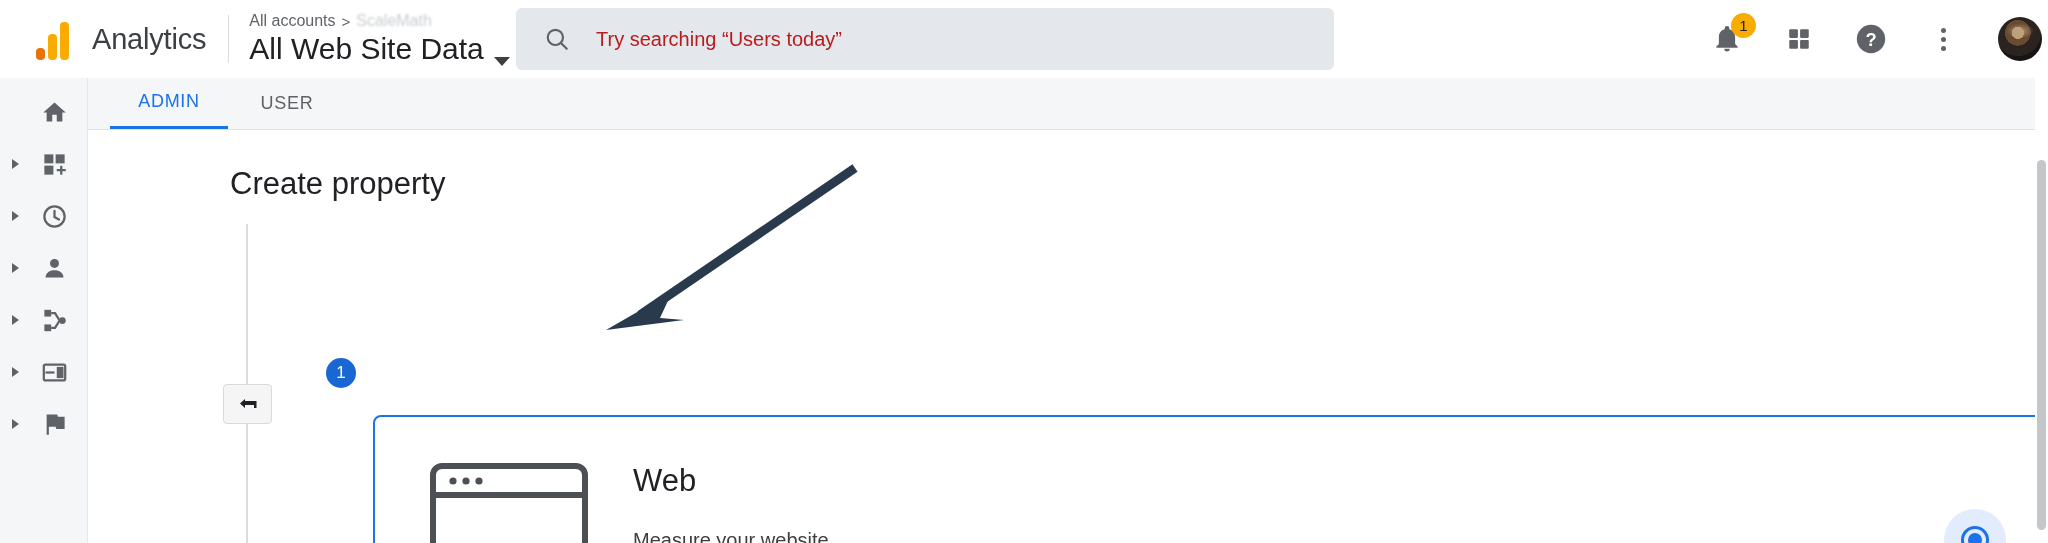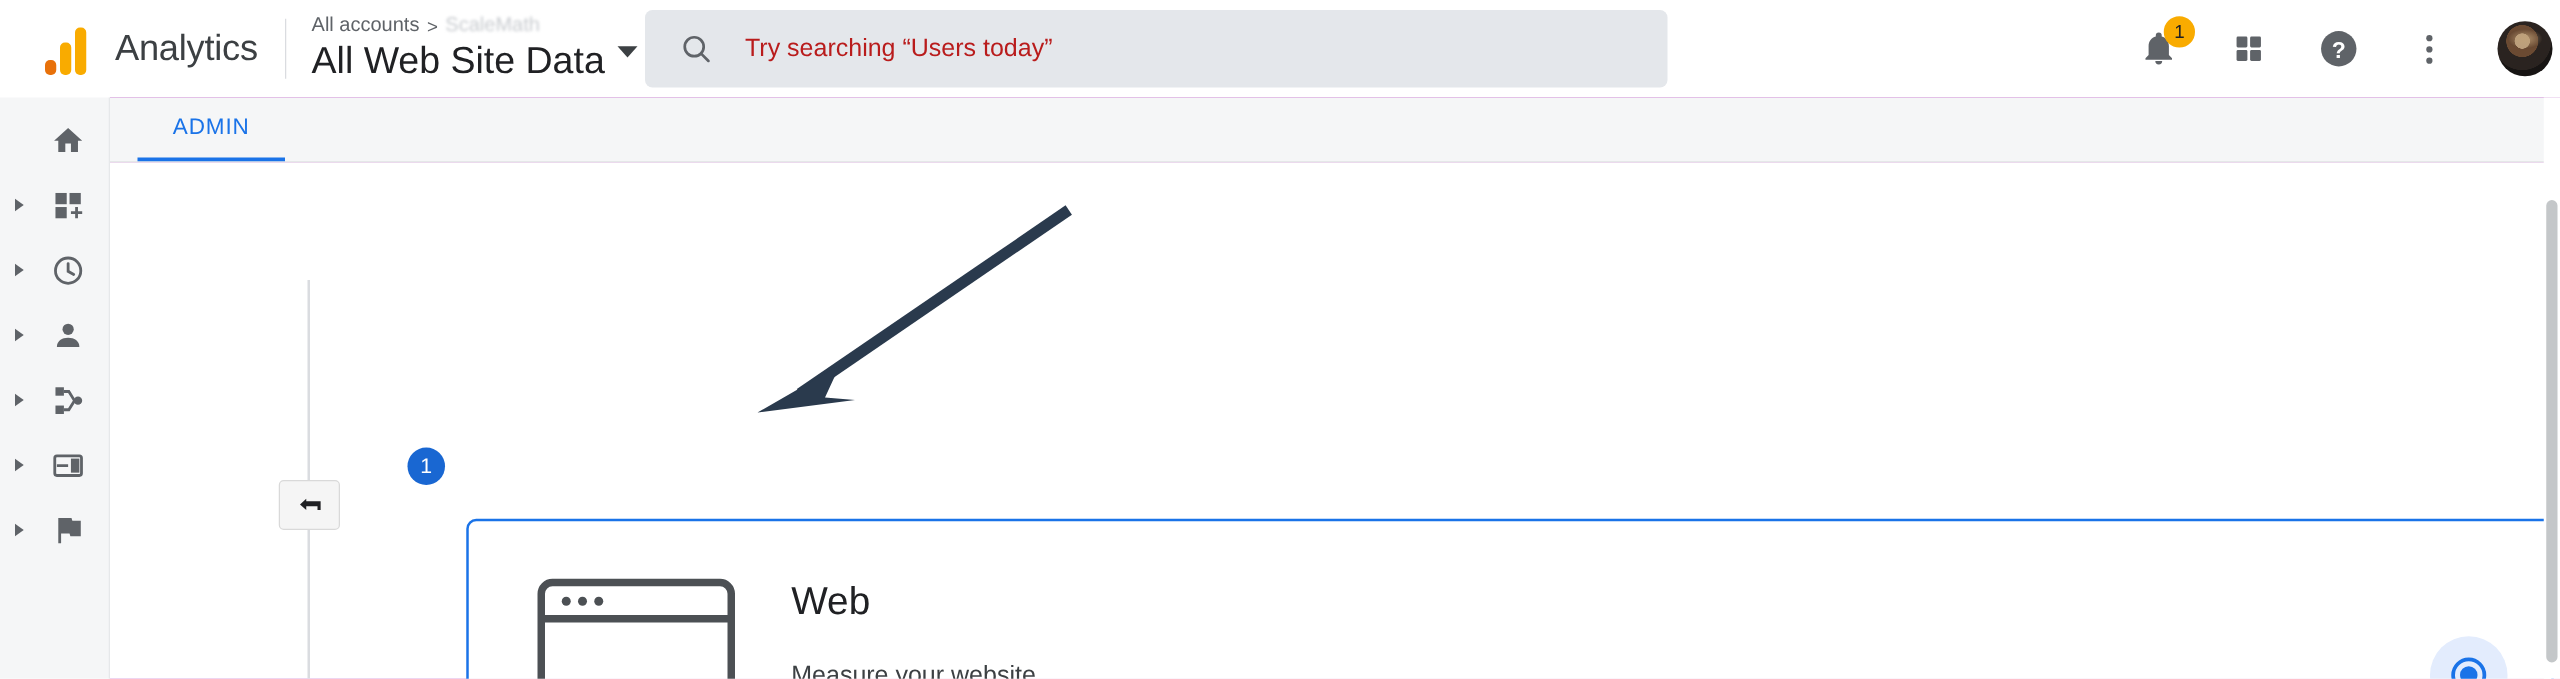--- a/index.html
+++ b/index.html
@@ -30,21 +30,21 @@
     letter-spacing: -0.2px;
   }
   .vdivider {
     width: 1px; height: 48px; background: #dadce0; margin-left: 22px;
   }
   .acct-block { margin-left: 20px; display: flex; flex-direction: column; justify-content: center; }
   .crumbs { display: flex; align-items: center; gap: 6px; font-size: 16px; color: #5f6368; }
   .crumb-blur { color: #c9ccd0; filter: blur(1.2px); }
   .crumb-sep { color: #5f6368; font-size: 15px; }
   .acct-title {
-    display: flex; align-items: flex-start; gap: 10px;
+    display: flex; align-items: flex-end; gap: 10px;
     font-size: 30px; color: #202124; font-weight: 400; margin-top: 2px;
   }
   .caret-down {
     width: 0; height: 0;
     border-left: 8px solid transparent; border-right: 8px solid transparent;
     border-top: 9px solid #3c4043; margin-top: 5px;
   }
   .searchbar {
     position: absolute; left: 500px; top: 8px;
     width: 818px; height: 62px;
@@ -94,21 +94,21 @@
     position: absolute; left: 12px; top: 50%; transform: translateY(-50%);
     width: 0; height: 0;
     border-top: 5px solid transparent; border-bottom: 5px solid transparent;
     border-left: 7px solid #5f6368;
   }
   .rail-ico { width: 30px; height: 30px; display: flex; align-items: center; justify-content: center; }
 
   
   .content {
     position: absolute; left: 88px; top: 78px;
-    width: 1960px; height: 465px; background: #a21caf;
+    width: 1960px; height: 465px; background: #000000;
   }
   .tabstrip {
     height: 52px; background: #f5f6f7;
     border-bottom: 1px solid #e0e2e4;
     display: flex; align-items: flex-end; padding-left: 22px;
   }
   .tab {
     height: 52px; min-width: 118px;
     display: flex; align-items: center; justify-content: center;
     font-size: 18px; letter-spacing: 0.7px; color: #5f6368; cursor: pointer;
@@ -323,24 +323,26 @@
         <path d="M5 3v18h2v-7h6l.6 2H21V5h-6l-.6-2z" fill="#5f6368"></path>
       </svg>
     </span>
   </div>
 </div>
 
 <div class="content">
 
   <div class="tabstrip">
     <div class="tab active">ADMIN</div>
+    <div class="tab">USER</div>
   </div>
 
   <div class="page">
 
+    <div class="page-title">Create property</div>
 
     <div class="vline"></div>
 
     <div class="backbtn">
       <svg width="24" height="24" viewBox="0 0 24 24">
         <path d="M9 7l-5 4.5 5 4.5v-3h9v3h2.5V9H9z" fill="#202124"></path>
       </svg>
     </div>
 
     <div class="step">

